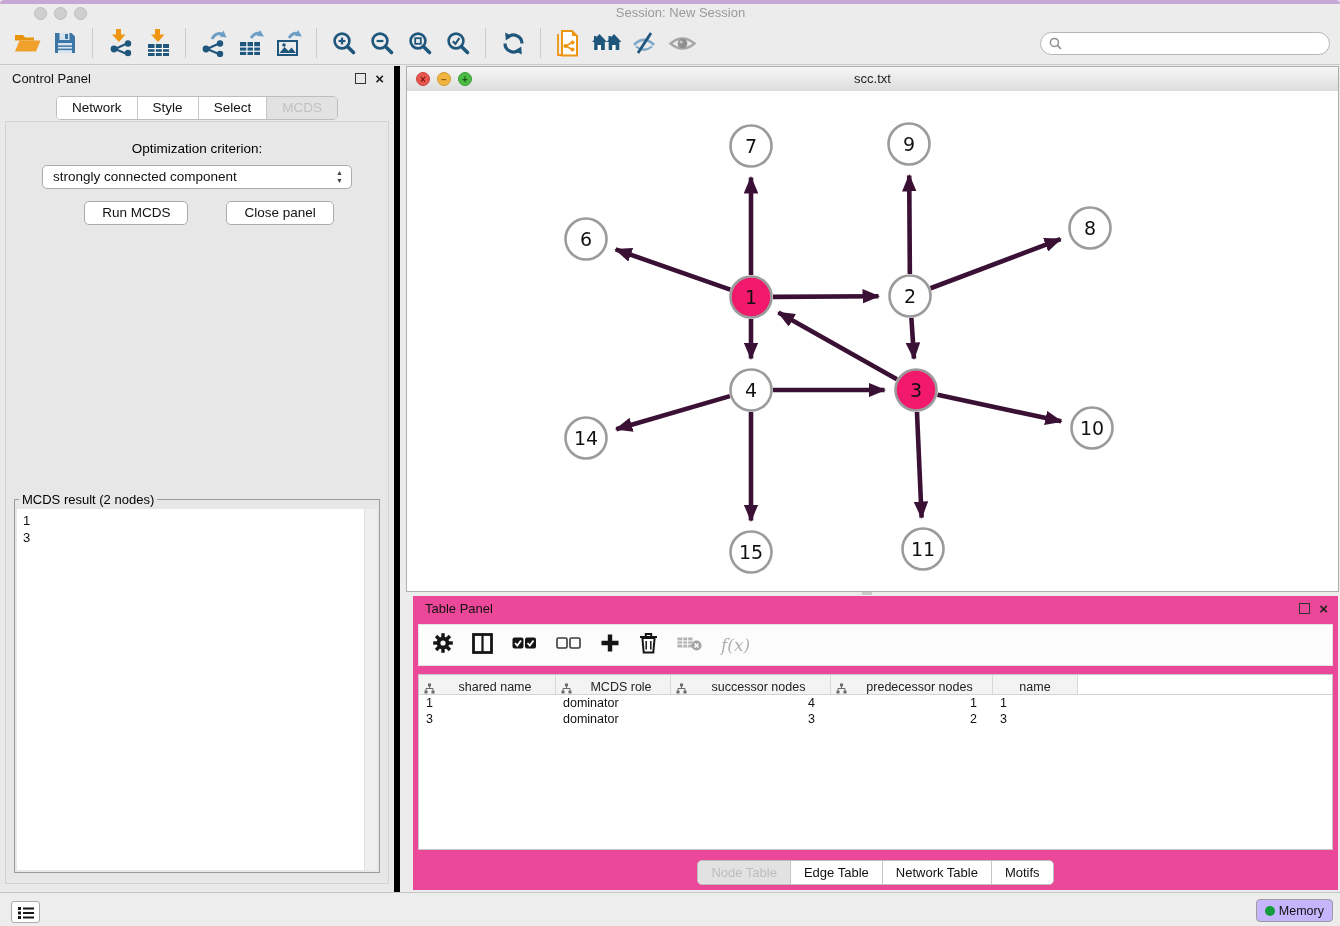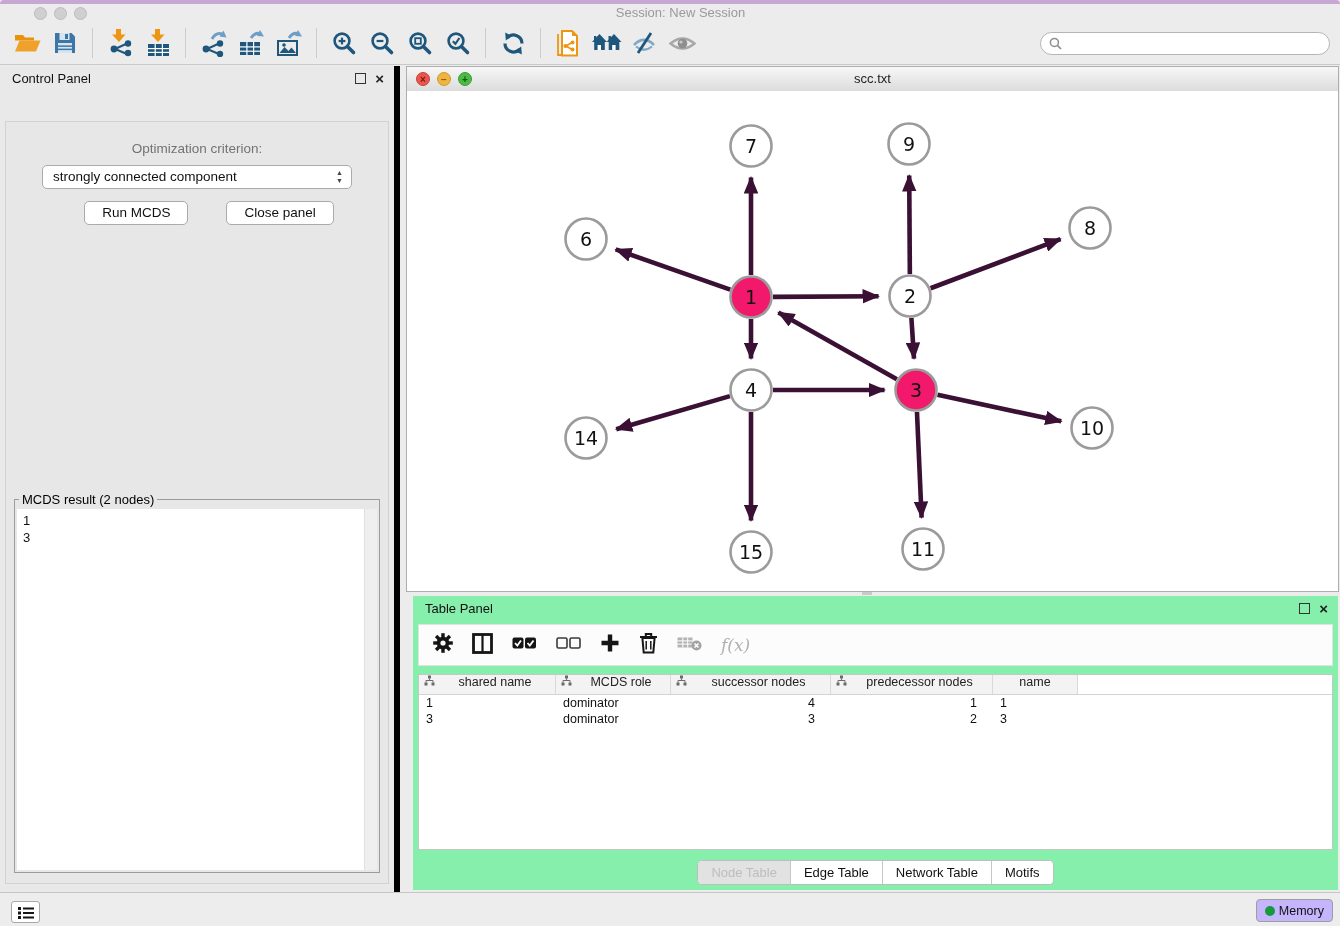--- a/index.html
+++ b/index.html
@@ -25,21 +25,21 @@
   .panel-head .ph-title{position:absolute;left:12px;top:0;font-size:13px;line-height:26px;color:#111;}
   .ph-icons{position:absolute;right:10px;top:6px;display:flex;gap:9px;align-items:center;}
   .float-ic{width:9px;height:9px;border:1.6px solid #333;display:inline-block;}
   .close-ic{font-size:15px;font-weight:bold;color:#222;line-height:13px;}
   .cp-tabs{position:absolute;top:30px;left:0;right:0;display:flex;justify-content:center;}
   .tabgroup{display:flex;border:1px solid #bdbdbd;border-radius:5px;overflow:hidden;background:#fff;}
   .cptab{padding:0 15px;height:22px;line-height:22px;font-size:13.5px;color:#111;background:#fff;border-right:1px solid #c6c6c6;}
   .cptab:last-child{border-right:none;}
   .cptab.active{background:#e2e2e2;color:#c2c2c2;}
   .cp-content{position:absolute;left:5px;right:5px;top:55px;bottom:8px;background:#e7e7e7;border:1px solid #d2d2d2;}
-  .opt-label{margin-top:19px;text-align:center;font-size:13.5px;color:#737373;}
+  .opt-label{margin-top:19px;text-align:center;font-size:13.5px;color:#000000;}
   .selectbox{position:relative;margin:9px auto 0;width:310px;height:24px;background:#fff;border:1px solid #ababab;
              border-radius:5px;box-sizing:border-box;font-size:13.5px;line-height:22px;padding-left:10px;color:#111;}
   .stepper{position:absolute;right:8px;top:3px;display:flex;flex-direction:column;line-height:8px;font-size:7px;color:#444;}
   .btnrow{display:flex;justify-content:center;gap:14px;margin-top:12px;}
   .pushbtn{height:24px;padding:0 17px;background:#fff;border:1px solid #ababab;border-radius:5px;
            font-size:13.5px;line-height:22px;color:#111;margin-left:24px;}
   .mcds-fieldset{position:absolute;left:8px;right:8px;top:370px;bottom:10px;border:1px solid #9c9c9c;
                  margin:0;padding:2px;background:transparent;}
   .mcds-fieldset legend{font-size:13px;padding:0 3px;margin-left:2px;color:#000;}
   .result-box{position:relative;width:100%;height:100%;background:#fff;box-sizing:border-box;overflow:hidden;}
@@ -52,28 +52,28 @@
                border-bottom:1px solid #b2b2b2;text-align:center;font-size:13px;line-height:24px;color:#222;}
   .traffic{position:absolute;left:9px;top:5px;display:flex;gap:7px;}
   .tl{width:14px;height:14px;border-radius:50%;font-size:10px;font-weight:bold;text-align:center;line-height:14px;box-sizing:border-box;}
   .tl.red{background:#e8564e;border:1px solid #c8423c;color:#7e1610;}
   .tl.yellow{background:#f0b541;border:1px solid #cf9a2e;color:#8a5d08;}
   .tl.green{background:#4cbb45;border:1px solid #3c9e38;color:#14590f;}
   .nw-canvas{position:absolute;top:24px;left:0;right:0;bottom:0;background:#fff;}
   .nw-canvas svg{display:block;}
   .splitter-handle{position:absolute;left:862px;top:592px;width:10px;height:3px;background:#c9c9c9;}
   
-  .table-panel{position:absolute;left:413px;top:596px;width:925px;height:294px;background:#86efac;}
+  .table-panel{position:absolute;left:413px;top:596px;width:925px;height:294px;background:#ec4899;}
   .tp-toolbar{position:absolute;top:28px;left:5px;right:5px;height:42px;background:#fcfcfc;
               border:1px solid #e2e2e2;display:flex;align-items:center;gap:19px;padding-left:14px;box-sizing:border-box;}
   .fx{font-family:"DejaVu Serif",serif;font-style:italic;font-size:17px;color:#b0b0b0;}
   .tp-table{position:absolute;top:78px;left:5px;right:5px;height:176px;background:#fff;
             border:1px solid #c6c6c6;box-sizing:border-box;overflow:hidden;}
   .t-head{display:flex;height:19px;border-bottom:1px solid #d4d4d4;}
-  .thc{display:flex;align-items:flex-start;background:#f3f3f3;border-right:1px solid #d9d9d9;box-sizing:border-box;
+  .thc{display:flex;align-items:flex-end;background:#f3f3f3;border-right:1px solid #d9d9d9;box-sizing:border-box;
        font-size:12.5px;color:#222;}
   .thc .tree{margin-left:5px;display:flex;}
   .thc .lbl{flex:1;text-align:center;padding:0 4px;}
   .trow{display:flex;height:16px;}
   .tcell{box-sizing:border-box;font-size:12.5px;line-height:16px;color:#111;padding-left:7px;overflow:hidden;}
   .col0{width:137px}.col1{width:115px}.col2{width:160px}.col3{width:162px}.col4{width:85px}
   .tcell.col2,.tcell.col3{text-align:right;padding-right:16px;padding-left:0;}
   .tp-tabs{position:absolute;bottom:5px;left:0;right:0;display:flex;justify-content:center;}
   .tptab{padding:0 13px;height:23px;line-height:23px;font-size:13px;color:#111;background:#fff;border-right:1px solid #c6c6c6;}
   .tptab:last-child{border-right:none;}
@@ -260,20 +260,28 @@
     </div>
   </div>
 
   <div class="control-panel">
     <div class="panel-head">
       <span class="ph-title">Control Panel</span>
       <span class="ph-icons">
         <span class="float-ic"></span>
         <span class="close-ic">×</span>
       </span>
+    </div>
+    <div class="cp-tabs">
+      <div class="tabgroup" id="cp-tabs">
+          <div class="cptab">Network</div>
+          <div class="cptab">Style</div>
+          <div class="cptab">Select</div>
+          <div class="cptab active">MCDS</div>
+        </div>
     </div>
     <div class="cp-content">
       <div class="opt-label">Optimization criterion:</div>
       <div class="selectbox">
         <span>strongly connected component</span>
         <span class="stepper">
             <span>▲</span>
             <span>▼</span>
           </span>
       </div>

